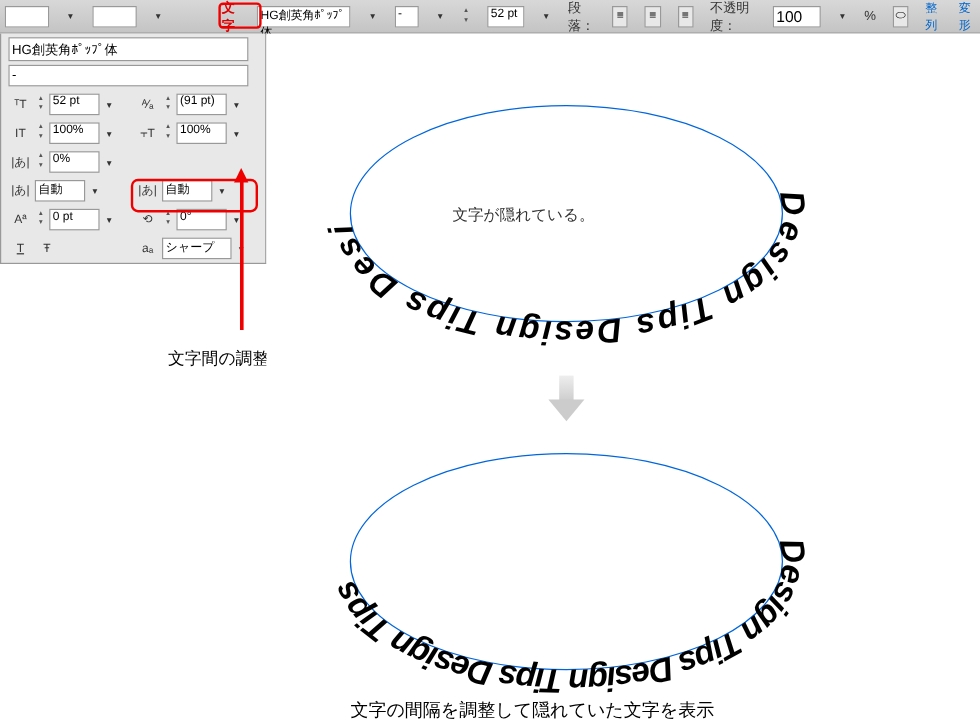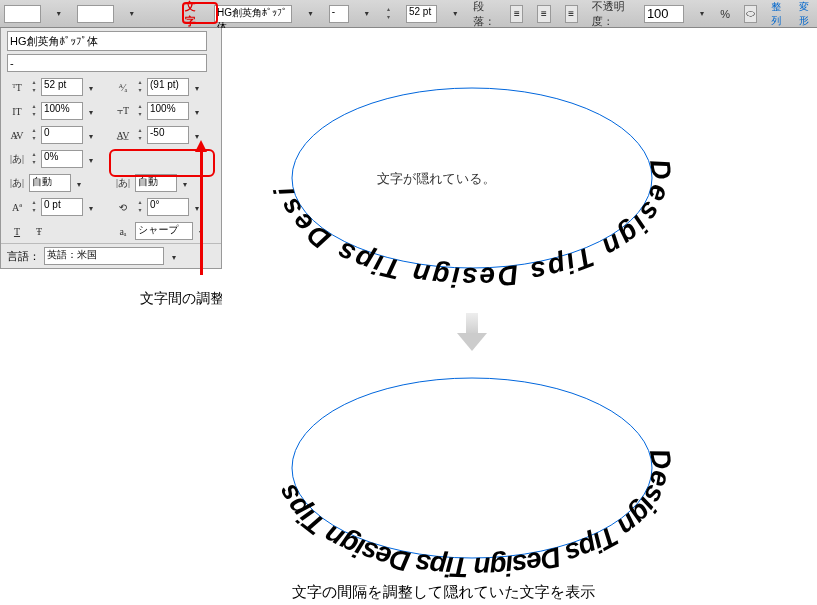--- a/index.html
+++ b/index.html
@@ -14,21 +14,21 @@
 .tb-label { font-size: 11px; color: #333; }
 .tb-label.red { color: #d00; font-weight: bold; }
 .tb-icon { width: 18px; height: 18px; border: 1px solid #999; background: #e8e8e8; display: inline-flex; align-items: center; justify-content: center; font-size: 10px; }
 .tb-input { width: 40px; height: 18px; border: 1px solid #999; background: #fff; font-size: 13px; padding: 0 2px; }
 .tb-btn { color: #06c; font-size: 10px; cursor: pointer; }
 .red-box-top { position: absolute; border: 2px solid #e00; border-radius: 4px; top: 2px; left: 182px; width: 36px; height: 22px; pointer-events: none; }
 
 
 .panel { position: absolute; top: 28px; left: 0; width: 222px; background: #e8e8e8; border: 1px solid #999; border-top: none; }
 .panel-row { display: flex; align-items: center; padding: 3px 6px; gap: 4px; }
-.p-icon { width: 20px; height: 16px; display: inline-flex; align-items: center; justify-content: center; font-size: 10px; font-family: Liberation Serif, serif; color: #333; }
+.p-icon { width: 20px; height: 16px; display: inline-flex; align-items: center; justify-content: center; font-size: 10px; font-family: Liberation Sans, sans-serif; color: #333; }
 .p-input { width: 42px; height: 18px; border: 1px solid #999; background: #fff; font-size: 10px; padding: 0 2px; }
 .p-spin { width: 10px; display: flex; flex-direction: column; }
 .p-spin span { height: 8px; font-size: 6px; line-height: 6px; text-align: center; cursor: pointer; color: #555; }
 .p-drop { width: 12px; text-align: center; }
 .p-drop::after { content: "▾"; font-size: 8px; color: #333; }
 .panel-font { width: 200px; height: 20px; border: 1px solid #999; background: #fff; margin: 3px 6px; font-size: 11px; padding: 2px; }
 .panel-half { display: flex; align-items: center; width: 50%; gap: 2px; }
 .red-box-panel { position: absolute; border: 2.5px solid #e00; border-radius: 6px; top: 121px; left: 108px; width: 106px; height: 28px; pointer-events: none; }
 
 
@@ -120,40 +120,20 @@
       <span class="p-icon">⫟T</span>
       <span class="p-spin">
           <span>▴</span>
           <span>▾</span>
         </span>
       <div class="p-input">100%</div>
       <span class="p-drop"></span>
     </div>
   </div>
 
-  <div class="panel-row">
-    <div class="panel-half">
-      <span class="p-icon">A̷V</span>
-      <span class="p-spin">
-          <span>▴</span>
-          <span>▾</span>
-        </span>
-      <div class="p-input">0</div>
-      <span class="p-drop"></span>
-    </div>
-    <div class="panel-half">
-      <span class="p-icon">A̲V̲</span>
-      <span class="p-spin">
-          <span>▴</span>
-          <span>▾</span>
-        </span>
-      <div class="p-input">-50</div>
-      <span class="p-drop"></span>
-    </div>
-  </div>
 
   <div class="panel-row">
     <div class="panel-half">
       <span class="p-icon">|あ|</span>
       <span class="p-spin">
           <span>▴</span>
           <span>▾</span>
         </span>
       <div class="p-input">0%</div>
       <span class="p-drop"></span>
@@ -199,25 +179,20 @@
       <span class="p-icon" style="text-decoration:underline">T</span>
       <span class="p-icon">Ŧ</span>
     </div>
     <div class="panel-half">
       <span class="p-icon">aₐ</span>
       <div class="p-input" style="width:58px">シャープ</div>
       <span class="p-drop"></span>
     </div>
   </div>
 
-  <div class="panel-row" style="border-top:1px solid #bbb">
-    <span>言語：</span>
-    <div class="p-input" style="width:120px">英語：米国</div>
-    <span class="p-drop"></span>
-  </div>
 
   <div class="red-box-panel"></div>
 </div>
 
 <div class="arrow-down"></div>
 <div class="annot-text" style="top:290px; left:140px">文字間の調整</div>
 
 <div class="canvas">
 
   <svg class="curve" style="left:30px; top:30px" width="440" height="240">

